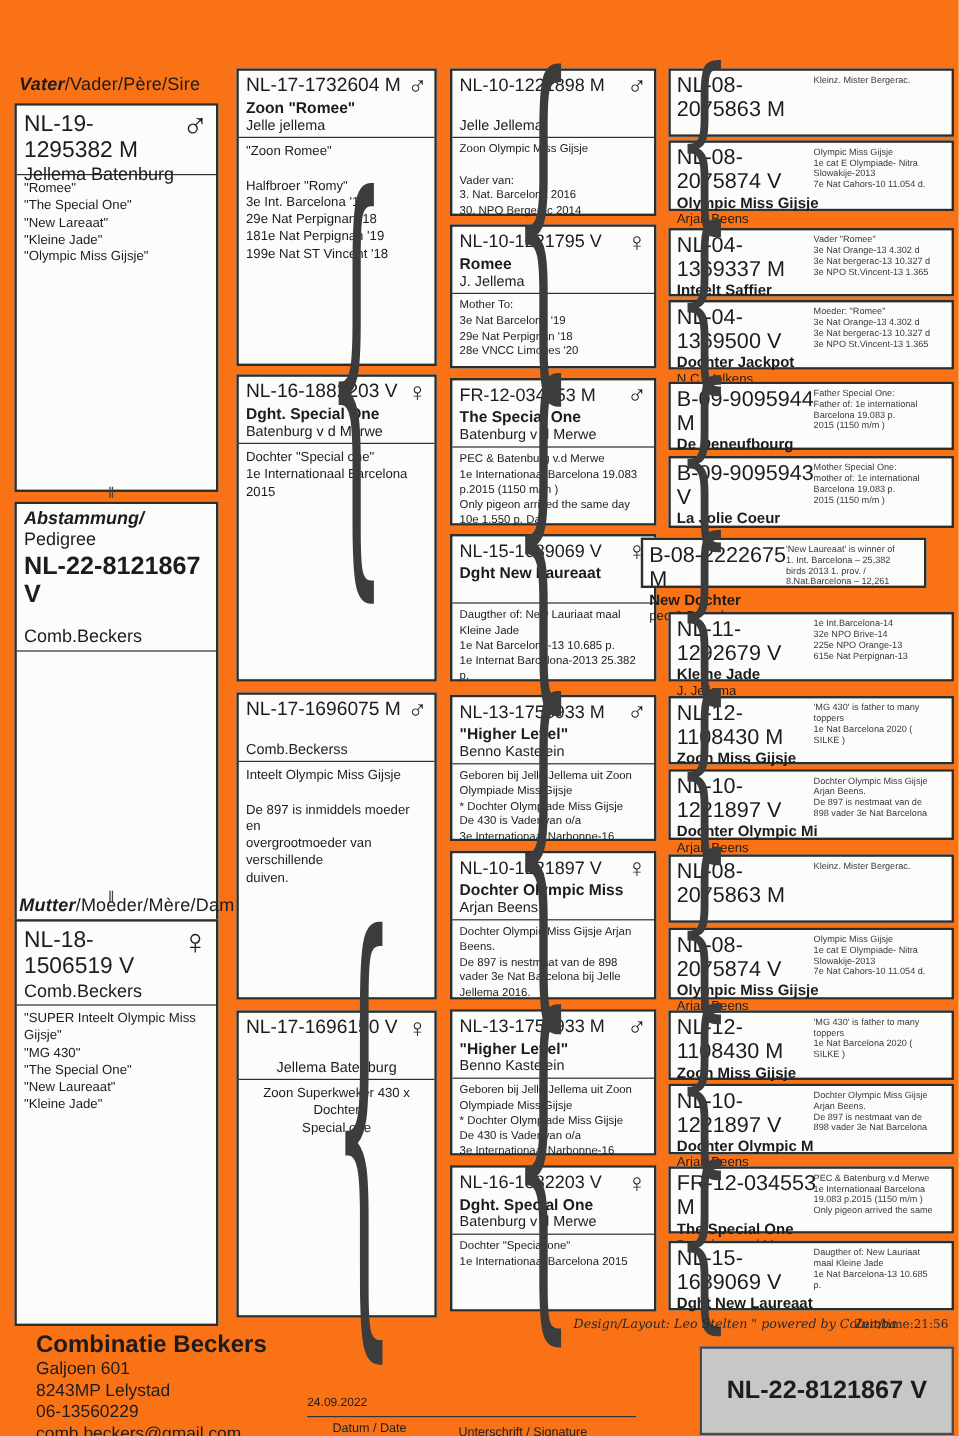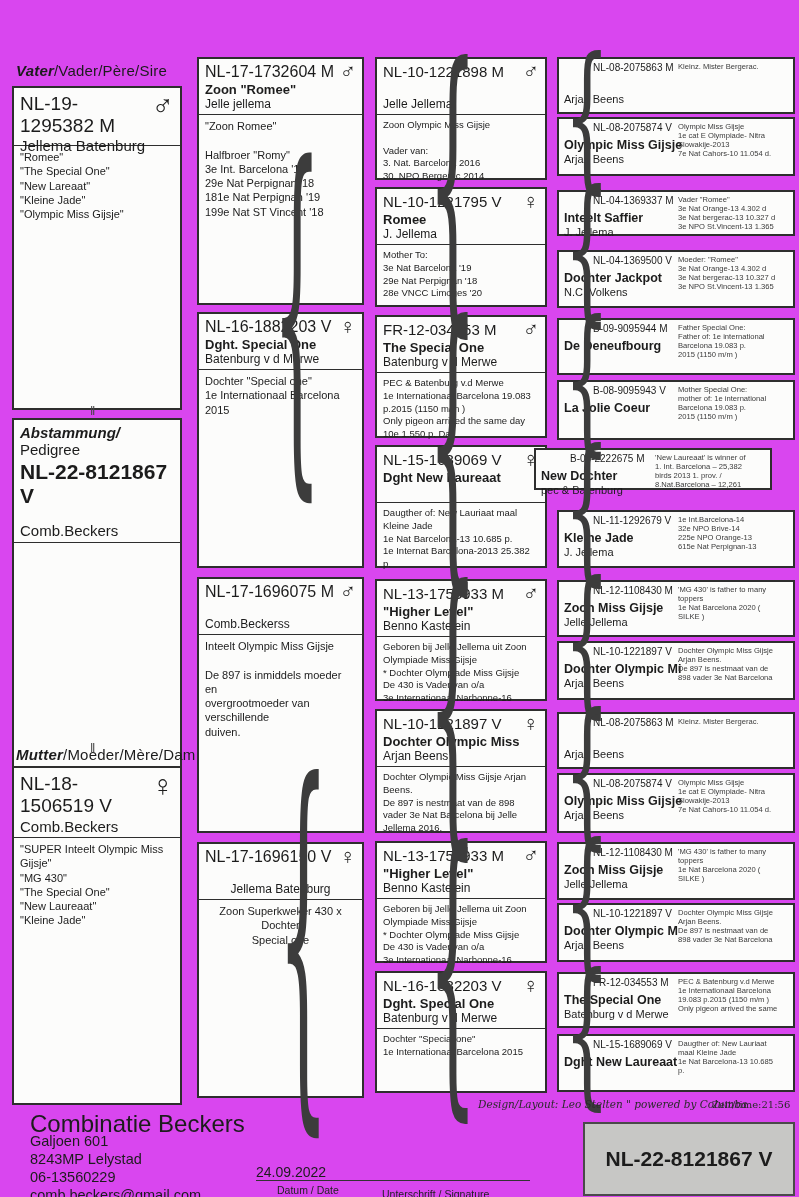--- a/index.html
+++ b/index.html
@@ -1,16 +1,16 @@
 <!DOCTYPE html>
 <html><head>
 <meta charset="utf-8">
 <style>
   html,body{margin:0;padding:0;background:#e8e8e8;}
-  .page{position:relative;width:799px;height:1197px;background:#d946ef;overflow:hidden;
+  .page{position:relative;width:799px;height:1197px;background:#f97316;overflow:hidden;
         font-family:"Liberation Sans","DejaVu Sans",sans-serif;color:#1c1c1c;}
   .abs{position:absolute;}
   
   .seclabel{font-size:15px;letter-spacing:.2px;}
   .seclabel b{font-style:italic;font-weight:bold;}
   
   .bird{position:absolute;border:2px solid #2e2e2e;background:#fcfcfb;box-sizing:border-box;}
   .bhead{border-bottom:1.5px solid #2e2e2e;padding:4px 6px 2px 6px;box-sizing:border-box;}
   .ringrow{display:flex;justify-content:space-between;align-items:flex-start;}
   .ring1{font-size:19px;} .ring2{font-size:16px;} .ring3{font-size:15px;}
@@ -24,37 +24,37 @@
   
   .head1{height:58px;border-bottom:1.5px solid #2e2e2e;padding:5px 6px 2px 6px;box-sizing:border-box;
          display:flex;flex-direction:column;justify-content:space-between;}
   
   .abshead{border-bottom:1.5px solid #2e2e2e;padding:4px 6px 3px 6px;}
   .abslabel{font-size:15px;} .abslabel b{font-style:italic;}
   .absring{font-size:21px;font-weight:bold;margin:2px 0 14px 0;}
   .absowner{font-size:15px;}
   
   .sm{padding:3px 5px;box-sizing:border-box;}
-  .ring4{font-size:10px;min-height:16px;line-height:1.1;margin-left:29px;}
+  .ring4{font-size:18px;min-height:16px;line-height:1.1;}
   .bname4{font-weight:bold;font-size:12.5px;min-height:15px;line-height:1.2;}
   .owner4{font-size:11px;min-height:13px;line-height:1.15;}
   .note4{position:absolute;top:3px;right:3px;width:112px;font-size:7.6px;line-height:1.2;
          color:#3a3a3a;white-space:pre-line;}
   .smleft{width:122px;}
   
   .brace{position:absolute;color:#3c3c3c;font-family:"DejaVu Serif",serif;line-height:.72;}
   .brace::before{content:"{";}
   .vconn{position:absolute;font-size:13px;color:#444;}
   .vconn::before{content:"\2016";}
   
   .credit{font-family:"DejaVu Serif",serif;font-style:italic;font-size:10.5px;color:#2a2a2a;}
   .zeit{font-family:"DejaVu Serif",serif;font-size:10px;color:#2a2a2a;}
-  .breeder-name{font-size:24px;font-weight:normal;}
+  .breeder-name{font-size:20px;font-weight:bold;}
   .breeder-line{font-size:14.5px;line-height:1.3;}
-  .dateval{font-size:14px;}
+  .dateval{font-size:10px;}
   .sigline{position:absolute;border-bottom:1.5px solid #333;}
   .sublabel{font-size:10.5px;color:#222;}
   .plate{position:absolute;background:#c7c7c5;border:2px solid #4a4a4a;display:flex;
          align-items:center;justify-content:center;font-size:21px;font-weight:bold;}
 </style>
 </head>
 <body>
 
 <div class="page">
 
@@ -301,21 +301,21 @@
     <div class="smleft">
         <div class="ring4">NL-08-2075874 V</div>
         <div class="bname4">Olympic Miss Gijsje</div>
         <div class="owner4">Arjan Beens</div>
       </div>
     <div class="note4">Olympic Miss Gijsje
 1e cat E Olympiade- Nitra
 Slowakije-2013
 7e Nat Cahors-10 11.054 d.</div>
   </div>
-  <div class="bird sm" style="left:557px;top:190px;width:238px;height:46px;">
+  <div class="bird sm" style="left:557px;top:190px;width:238px;height:57px;">
     <div class="smleft">
         <div class="ring4">NL-04-1369337 M</div>
         <div class="bname4">Inteelt Saffier</div>
         <div class="owner4">J. Jellema</div>
       </div>
     <div class="note4">Vader "Romee"
 3e Nat Orange-13  4.302 d
 3e Nat bergerac-13  10.327 d
 3e NPO St.Vincent-13  1.365</div>
   </div>
@@ -336,21 +336,21 @@
         <div class="bname4">De Deneufbourg</div>
         <div class="owner4"></div>
       </div>
     <div class="note4">Father Special One:
 Father of: 1e international
 Barcelona 19.083 p.
 2015 (1150  m/m )</div>
   </div>
   <div class="bird sm" style="left:557px;top:380px;width:238px;height:60px;">
     <div class="smleft">
-        <div class="ring4">B-08-9095943 V</div>
+        <div class="ring4">B-09-9095943 V</div>
         <div class="bname4">La Jolie Coeur</div>
         <div class="owner4"></div>
       </div>
     <div class="note4">Mother Special One:
 mother of: 1e international
 Barcelona 19.083 p.
 2015 (1150  m/m )</div>
   </div>
   <div class="bird sm" style="left:534px;top:448px;width:238px;height:42px;">
     <div class="smleft">

